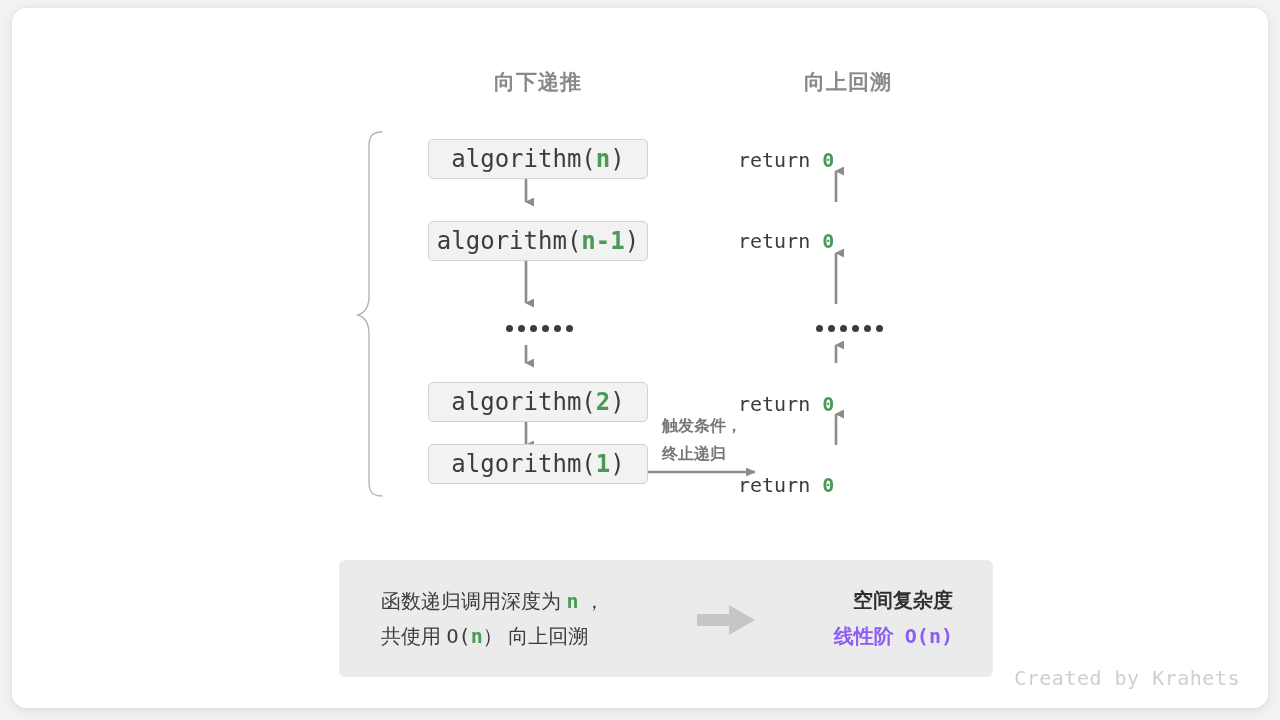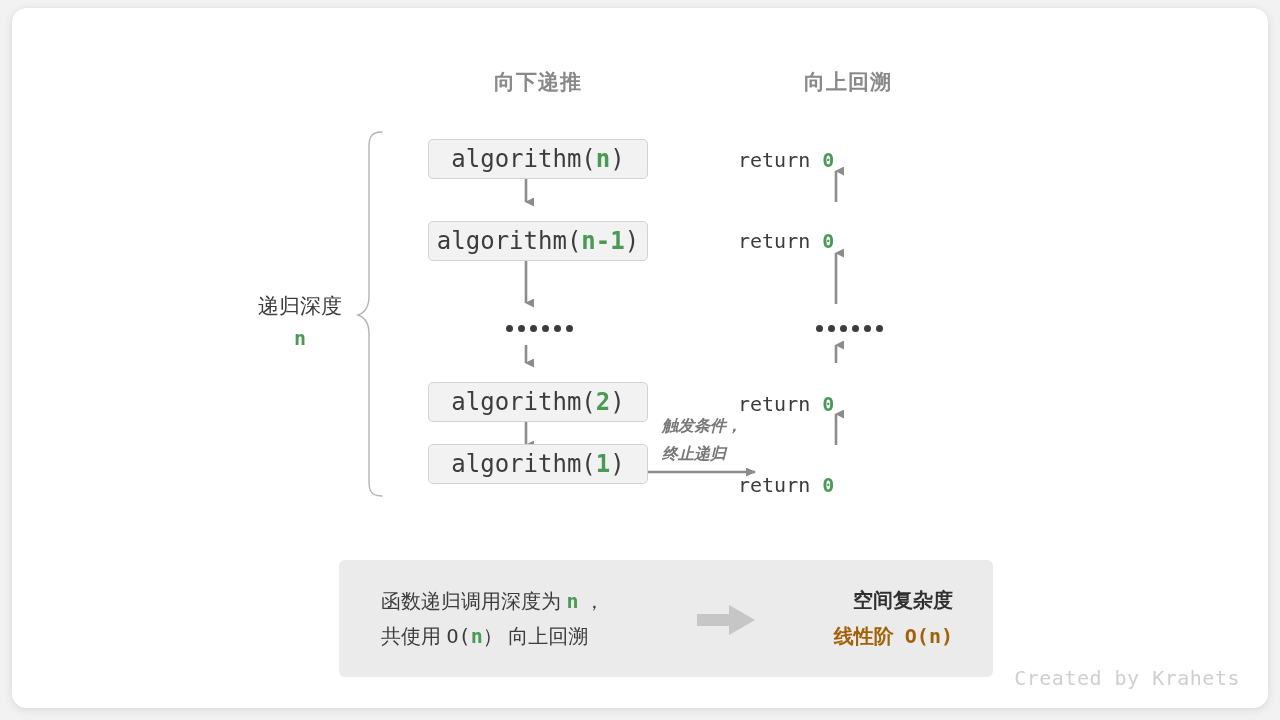--- a/index.html
+++ b/index.html
@@ -132,21 +132,20 @@
   #trigger-note {
     position: absolute;
     left: 650px;
     top: 404px;
     width: 150px;
     font-size: 16px;
     font-weight: bold;
     color: #787878;
     line-height: 1.75;
     white-space: pre-line;
-    font-style: italic;
   }
 
   
   #summary {
     position: absolute;
     left: 327px;
     top: 552px;
     width: 626px;
     height: 117px;
     background: #ebebeb;
@@ -188,21 +187,21 @@
   #summary-result .title {
     display: block;
     font-size: 20px;
     font-weight: bold;
     color: #303030;
   }
   #summary-result .value {
     display: block;
     font-size: 20px;
     font-weight: bold;
-    color: #a16207;
+    color: #8b5cf6;
   }
   #summary-result .value .mono {
     font-family: "DejaVu Sans Mono", "Liberation Mono", monospace;
   }
 
   
   #credit {
     position: absolute;
     right: 28px;
     bottom: 18px;
@@ -283,24 +282,20 @@
         <span></span>
         <span></span>
         <span></span>
     </div>
 
     <div class="ret" id="ret-1"><span>return </span><span class="val">0</span></div>
     <div class="ret" id="ret-2"><span>return </span><span class="val">0</span></div>
     <div class="ret" id="ret-3"><span>return </span><span class="val">0</span></div>
     <div class="ret" id="ret-4"><span>return </span><span class="val">0</span></div>
 
-    <div id="depth-label">
-      <span>递归深度</span>
-      <span class="n">n</span>
-    </div>
 
     <div id="trigger-note">触发条件，
 终止递归</div>
 
     <div id="summary">
       <div id="summary-text"><span>函数递归调用深度为 </span><span class="g">n</span><span> ，</span><br><span>共使用 </span><span class="mono">O(</span><span class="g">n</span><span>）</span><span> 向上回溯</span></div>
 
       <svg id="block-arrow" viewBox="0 0 58 30" xmlns="http://www.w3.org/2000/svg">
         <path d="M0,9 L32,9 L32,0 L58,15 L32,30 L32,21 L0,21 Z" fill="#c6c6c6"></path>
       </svg>

